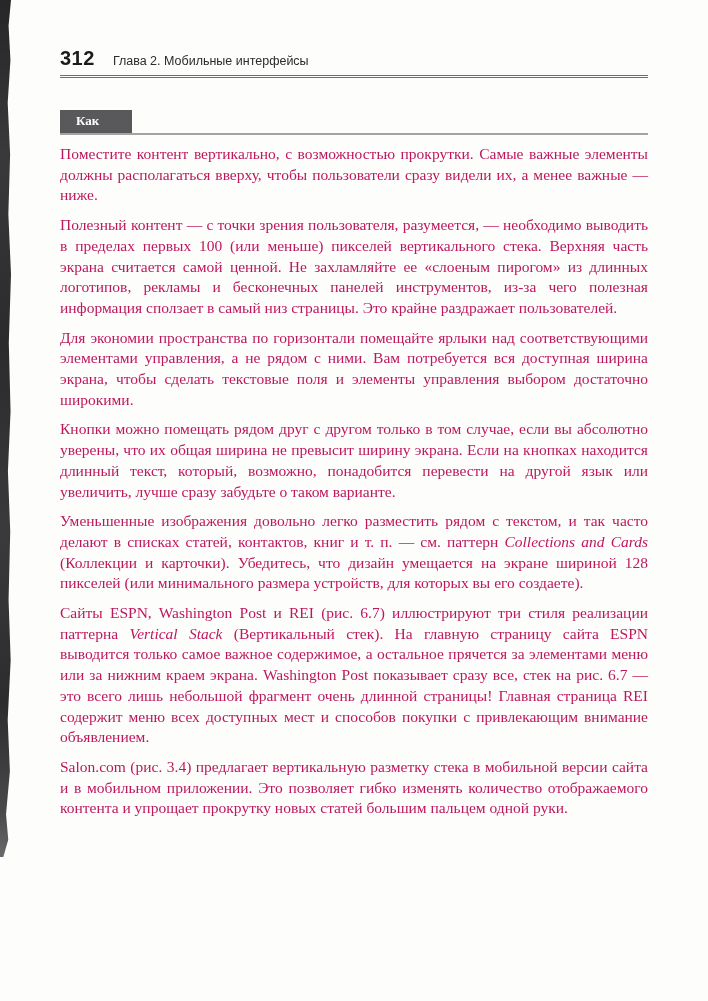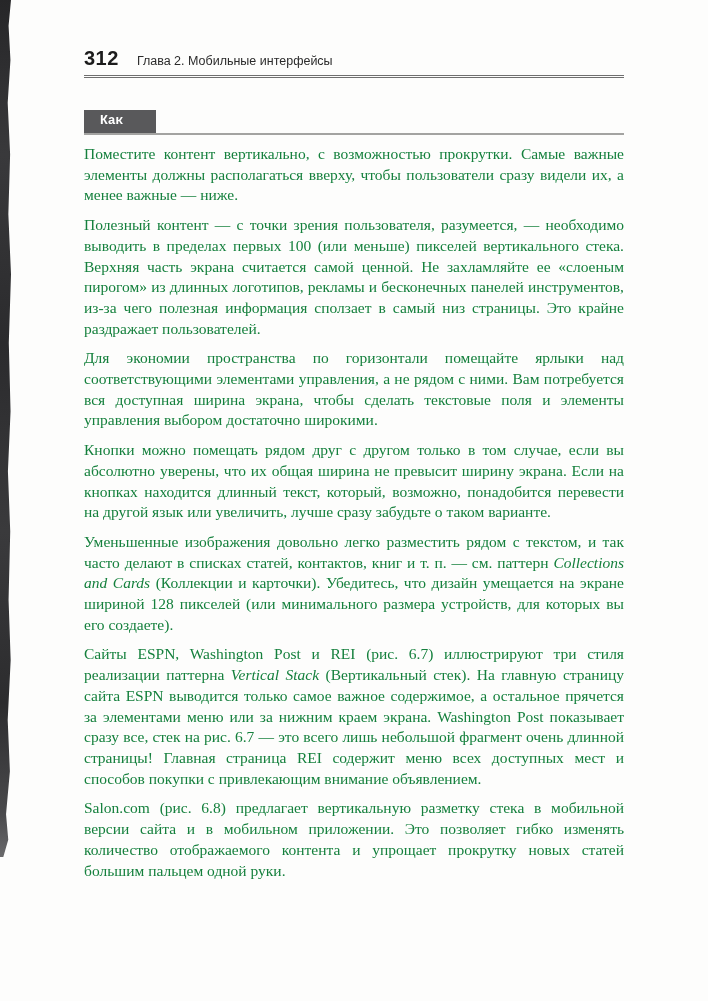--- a/index.html
+++ b/index.html
@@ -24,21 +24,21 @@
     position: absolute;
     left: 0;
     top: 0;
     width: 11px;
     height: 857px;
     background: linear-gradient(180deg, #262628 0%, #39393b 18%, #2b2b2d 40%, #3a3a3c 62%, #2c2c2e 82%, #4a4a4c 95%, #6a6a6c 100%);
     clip-path: polygon(0 0, 100% 0, 78% 3%, 95% 7%, 70% 12%, 92% 18%, 76% 25%, 100% 32%, 80% 40%, 96% 48%, 72% 55%, 93% 62%, 78% 70%, 97% 77%, 70% 84%, 90% 90%, 55% 95%, 75% 98%, 30% 100%, 0 100%);
   }
   .content {
     position: relative;
-    padding: 0 84px;
+    padding: 0 60px;
   }
   .page-header {
     padding-top: 47px;
     display: flex;
     align-items: baseline;
     font-family: "Liberation Sans", sans-serif;
   }
   .page-number {
     font-size: 20px;
     font-weight: bold;
@@ -61,35 +61,35 @@
   .section-heading.first {
     margin-top: 32px;
   }
   .section-heading.second {
     margin-top: 14px;
   }
   .heading-box {
     display: inline-block;
     background: #59595b;
     color: #ffffff;
-    font-family: Liberation Mono, monospace;
+    font-family: Liberation Serif, serif;
     font-weight: bold;
     font-size: 13px;
     line-height: 14px;
     padding: 4px 16px 5px;
     min-width: 40px;
   }
   .paragraphs {
     margin-top: 9px;
   }
   .paragraphs p {
     font-size: 15.5px;
     line-height: 20.7px;
     text-align: justify;
-    color: #15803d;
+    color: #be185d;
     margin: 0 0 9px 0;
   }
   .paragraphs p span.it {
     font-style: italic;
   }
 </style>
 </head>
 <body>
 
 <div class="page">
@@ -112,18 +112,18 @@
           <p><span>Полезный контент — с точки зрения пользователя, разумеется, — необходимо выводить в пределах первых 100 (или меньше) пикселей вертикального стека. Верхняя часть экрана считается самой ценной. Не захламляйте ее «слоеным пирогом» из длинных логотипов, рекламы и бесконечных панелей инструментов, из-за чего полезная информация сползает в самый низ страницы. Это крайне раздражает пользователей.</span></p>
           <p><span>Для экономии пространства по горизонтали помещайте ярлыки над соответствующими элементами управления, а не рядом с ними. Вам потребуется вся доступная ширина экрана, чтобы сделать текстовые поля и элементы управления выбором достаточно широкими.</span></p>
           <p><span>Кнопки можно помещать рядом друг с другом только в том случае, если вы абсолютно уверены, что их общая ширина не превысит ширину экрана. Если на кнопках находится длинный текст, который, возможно, понадобится перевести на другой язык или увеличить, лучше сразу забудьте о таком варианте.</span></p>
           <p><span>Уменьшенные изображения довольно легко разместить рядом с текстом, и так часто делают в списках статей, контактов, книг и т. п. — см. паттерн </span><span class="it">Collections and Cards</span><span> (Коллекции и карточки). Убедитесь, что дизайн умещается на экране шириной 128 пикселей (или минимального размера устройств, для которых вы его создаете).</span></p>
         </div>
     </section>
 
     <section>
       <div class="paragraphs">
           <p><span>Сайты ESPN, Washington Post и REI (рис. 6.7) иллюстрируют три стиля реализации паттерна </span><span class="it">Vertical Stack</span><span> (Вертикальный стек). На главную страницу сайта ESPN выводится только самое важное содержимое, а остальное прячется за элементами меню или за нижним краем экрана. Washington Post показывает сразу все, стек на рис. 6.7 — это всего лишь небольшой фрагмент очень длинной страницы! Главная страница REI содержит меню всех доступных мест и способов покупки с привлекающим внимание объявлением.</span></p>
-          <p><span>Salon.com (рис. 6.8) предлагает вертикальную разметку стека в мобильной версии сайта и в мобильном приложении. Это позволяет гибко изменять количество отображаемого контента и упрощает прокрутку новых статей большим пальцем одной руки.</span></p>
+          <p><span>Salon.com (рис. 3.4) предлагает вертикальную разметку стека в мобильной версии сайта и в мобильном приложении. Это позволяет гибко изменять количество отображаемого контента и упрощает прокрутку новых статей большим пальцем одной руки.</span></p>
         </div>
     </section>
 
   </div>
 </div>
 
 </body></html>

